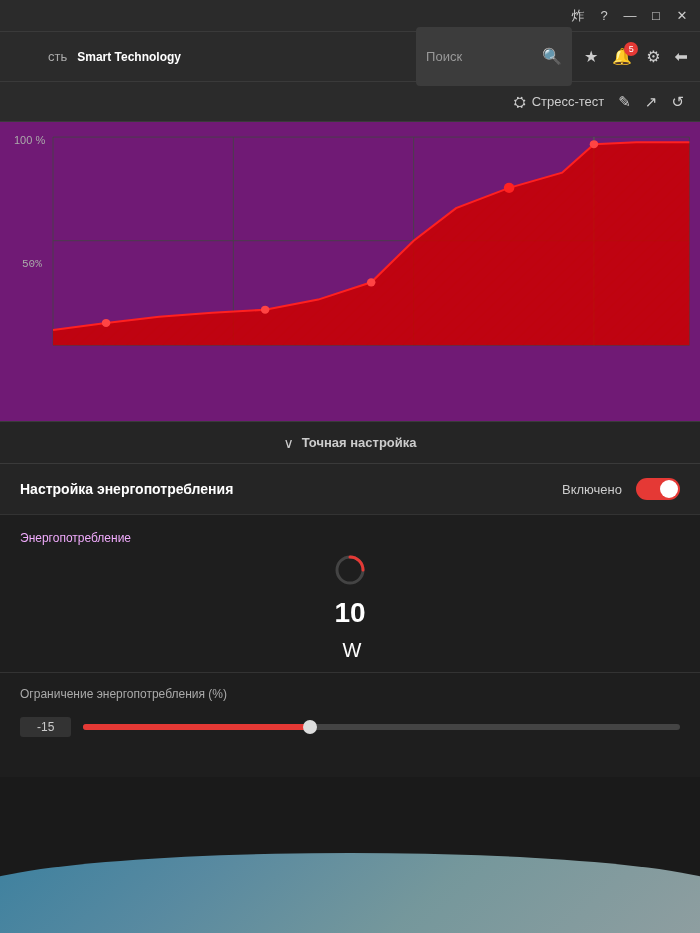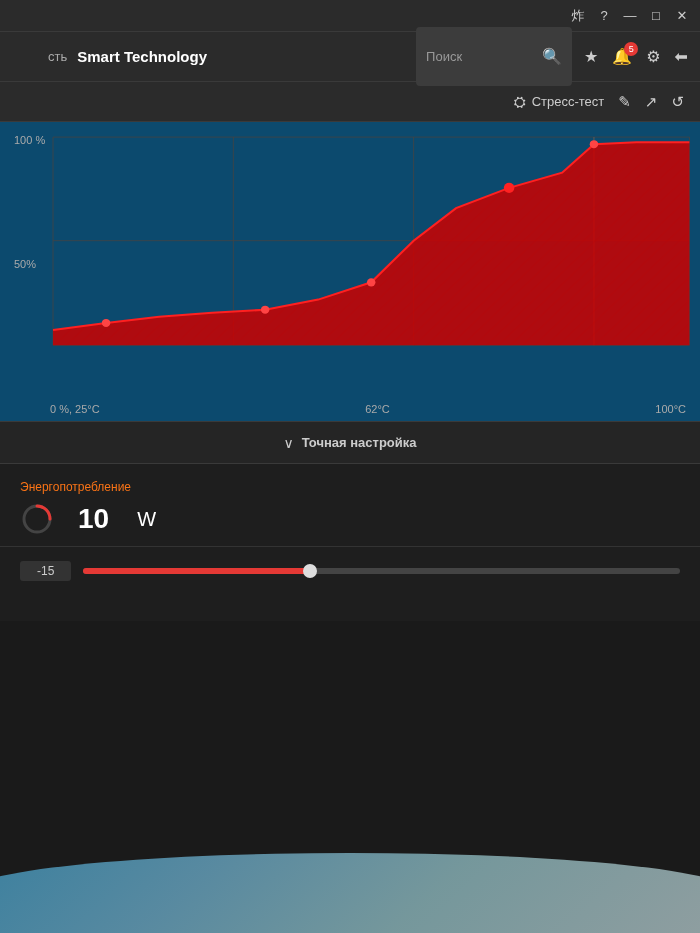--- a/index.html
+++ b/index.html
@@ -51,21 +51,21 @@
       gap: 10px;
       flex: 1;
     }
     .breadcrumb-text {
       color: #aaa;
       font-size: 13px;
       margin-left: 36px;
     }
     .app-title {
       color: #fff;
-      font-size: 15px;
+      font-size: 12px;
       font-weight: 600;
     }
     .search-box {
       display: flex;
       align-items: center;
       background: #3c3c3c;
       border-radius: 4px;
       padding: 20px 10px;
       gap: 6px;
     }
@@ -123,21 +123,21 @@
       font-size: 13px;
       cursor: pointer;
     }
     .toolbar-icon {
       font-size: 15px;
       color: #ccc;
     }
 
     
     .chart-container {
-      background: #0c4a6e;
+      background: #701a75;
       margin: 0;
       padding: 0;
       position: relative;
       height: 300px;
       border-bottom: 1px solid #3a3a3a;
     }
     .chart-inner {
       position: absolute;
       top: 10px;
       left: 0;
@@ -241,28 +241,29 @@
       height: 18px;
       background: #fff;
       border-radius: 50%;
     }
 
     
     .consumption-section {
       padding: 16px 20px 10px;
     }
     .consumption-label {
-      color: #f97316;
+      color: #f0abfc;
       font-size: 12px;
       margin-bottom: 8px;
     }
     .consumption-value-row {
       display: flex;
       align-items: center;
-      gap: 24px;
+      gap: 10px;
+      flex-direction: column;
     }
     .arc-icon {
       width: 34px;
       height: 34px;
     }
     .consumption-number {
       color: #fff;
       font-size: 28px;
       font-weight: 700;
     }
@@ -380,21 +381,21 @@
     <span class="toolbar-icon">⛭</span>
     <span>Стресс-тест</span>
   </div>
   <span class="toolbar-icon">✎</span>
   <span class="toolbar-icon">↗</span>
   <span class="toolbar-icon">↺</span>
 </div>
 
 <div class="chart-container">
   <span class="chart-label-topleft">100 %</span>
-  <span class="chart-label-50" style="top: calc(10px + 42%); left: 14px;">50%</span>
+  <span class="chart-label-50" style="top: calc(10px + 42%); left: 22px; font-family: Liberation Mono, monospace;">50%</span>
   <div class="chart-inner">
     <svg class="chart-svg" viewBox="0 0 660 255" preserveAspectRatio="none">
 
       <line x1="50" y1="5" x2="650" y2="5" stroke="#444" stroke-width="0.8"></line>
       <line x1="50" y1="107" x2="650" y2="107" stroke="#444" stroke-width="0.8"></line>
       <line x1="50" y1="210" x2="650" y2="210" stroke="#444" stroke-width="0.8"></line>
 
       <line x1="50" y1="5" x2="50" y2="210" stroke="#444" stroke-width="0.8"></line>
       <line x1="220" y1="5" x2="220" y2="210" stroke="#444" stroke-width="0.8"></line>
       <line x1="390" y1="5" x2="390" y2="210" stroke="#444" stroke-width="0.8"></line>
@@ -413,50 +414,55 @@
 
       <polyline points="50,195 100,188 150,182 200,178 250,175 300,165 350,148 390,107 430,75 480,55 530,40 560,12 600,10 650,10" fill="none" stroke="#ff2020" stroke-width="2"></polyline>
 
       <circle cx="100" cy="188" r="4" fill="#ff4444"></circle>
       <circle cx="250" cy="175" r="4" fill="#ff4444"></circle>
       <circle cx="350" cy="148" r="4" fill="#ff4444"></circle>
       <circle cx="480" cy="55" r="5" fill="#ff2222"></circle>
       <circle cx="560" cy="12" r="4" fill="#ff4444"></circle>
     </svg>
   </div>
-  <div class="chart-bottom-labels">
-    <span>0 %, 25°C</span>
-    <span>62°C</span>
-    <span>100°C</span>
-  </div>
 </div>
 
 <div class="fine-tune-row">
   <span class="chevron-icon">∨</span>
   <span class="fine-tune-label">Точная настройка</span>
 </div>
 
 <div class="settings-area">
 
+  <div class="power-setting-row">
+    <span class="power-setting-label">Настройка энергопотребления</span>
+    <div class="power-setting-right">
+      <span class="power-setting-value">Включено</span>
+      <div class="toggle-switch">
+        <div class="toggle-thumb"></div>
+      </div>
+    </div>
+  </div>
 
   <div class="consumption-section">
     <div class="consumption-label">Энергопотребление</div>
     <div class="consumption-value-row">
       <svg class="arc-icon" viewBox="0 0 34 34">
         <circle cx="17" cy="17" r="13" fill="none" stroke="#444" stroke-width="3"></circle>
         <path d="M 17 4 A 13 13 0 0 1 30 17" fill="none" stroke="#e53935" stroke-width="3" stroke-linecap="round"></path>
       </svg>
       <span class="consumption-number">10</span>
       <span class="consumption-unit">W</span>
     </div>
   </div>
 
   <div class="divider"></div>
 
   <div class="limit-section">
+    <div class="limit-label">Ограничение энергопотребления (%)</div>
     <div class="slider-row">
       <div class="slider-value-box">-15</div>
       <div class="slider-track">
         <div class="slider-fill" style="width: 38%;"></div>
         <div class="slider-thumb" style="left: 38%;"></div>
       </div>
     </div>
   </div>
 
 </div>

